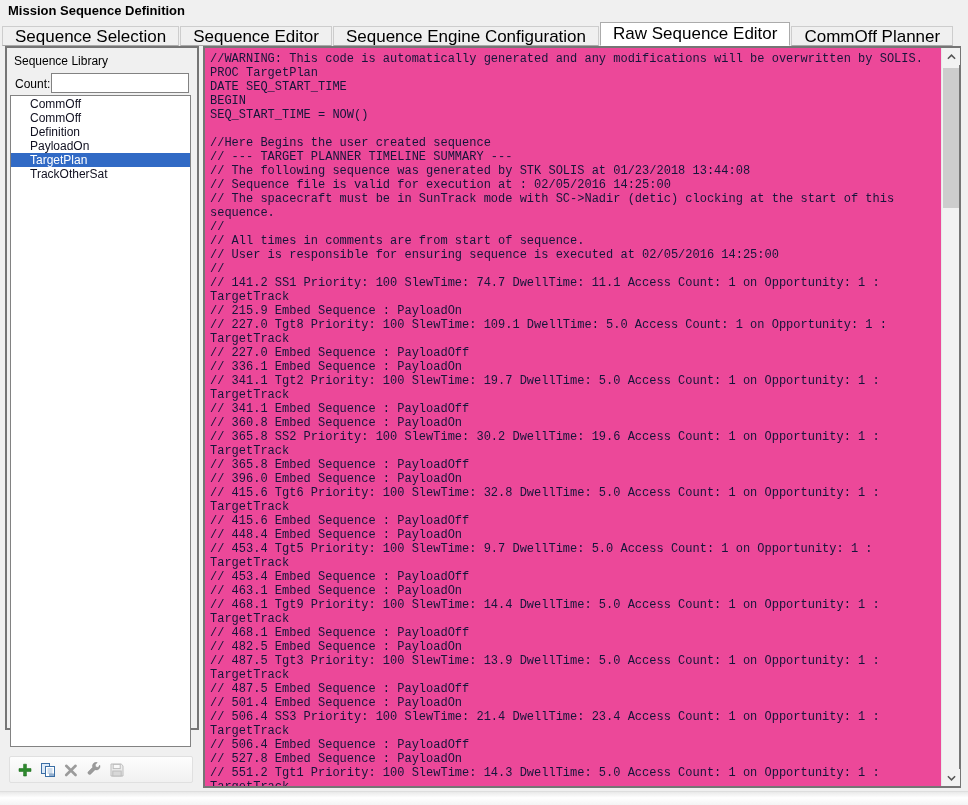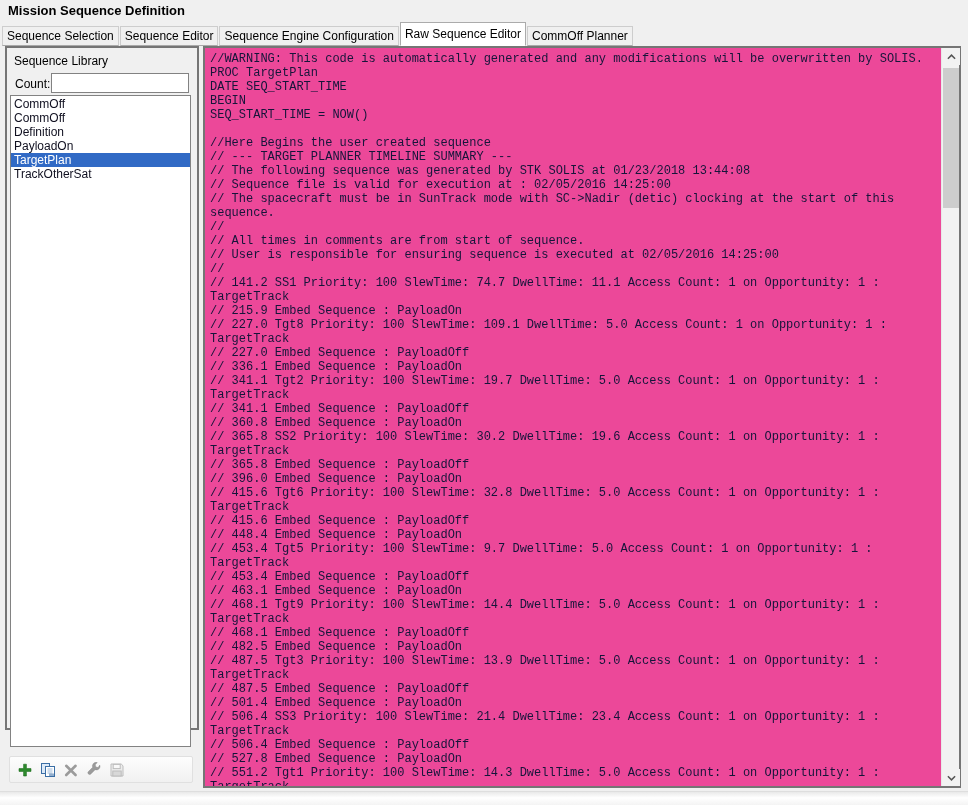--- a/index.html
+++ b/index.html
@@ -15,22 +15,22 @@
     position:absolute; left:8px; top:3px;
     font-size:13px; font-weight:bold; color:#000;text-align:right;
   }
   
   .tabstrip {
     position:absolute; left:2px; top:22px; height:24px; right:0;
     white-space:nowrap;
   }
   .tab {
     display:inline-block; vertical-align:bottom;
-    height:20px; line-height:19px; padding:0 4px;
-    font-size:12px; background:#f0f0f0;
+    height:20px; line-height:19px; padding:0 12px;
+    font-size:17px; background:#f0f0f0;
     border:1px solid #cdcdcd; border-bottom:1px solid #a9a9a9;
     margin-right:1px; cursor:default;
   }
   .tab.active {
     background:#ffffff; height:24px; line-height:22px;
     border:1px solid #ababab; border-bottom:1px solid #ffffff;
     position:relative; z-index:2;
   }
   
   .left-panel {
@@ -43,21 +43,21 @@
     position:absolute; left:44px; top:25px; right:8px; height:20px;
     border:1px solid #828282; background:#fff; font-size:12px;
     font-family:"Liberation Sans", sans-serif; padding:0 3px; outline:none;
   }
   .listbox {
     position:absolute; left:3px; top:47px; right:6px; height:652px;
     border:1px solid #828282; background:#fff; overflow:hidden;
     padding-top:1px;
   }
   .list-item {
-    height:14px; line-height:14px; font-size:12px; padding-left:3px;
+    height:14px; line-height:14px; font-size:12px; padding-left:19px;
     color:#101020; cursor:default; white-space:nowrap;
   }
   .list-item.selected { background:var(--selection-bg); color:var(--selection-text); }
   .lib-toolbar {
     position:absolute; left:2px; top:708px; width:184px; height:27px;
     background:linear-gradient(#fdfdfd,#f1f1f1);
     border:1px solid #e0e0e0; border-radius:2px;
     display:flex; align-items:center; padding-left:4px;
   }
   .tool-btn {

